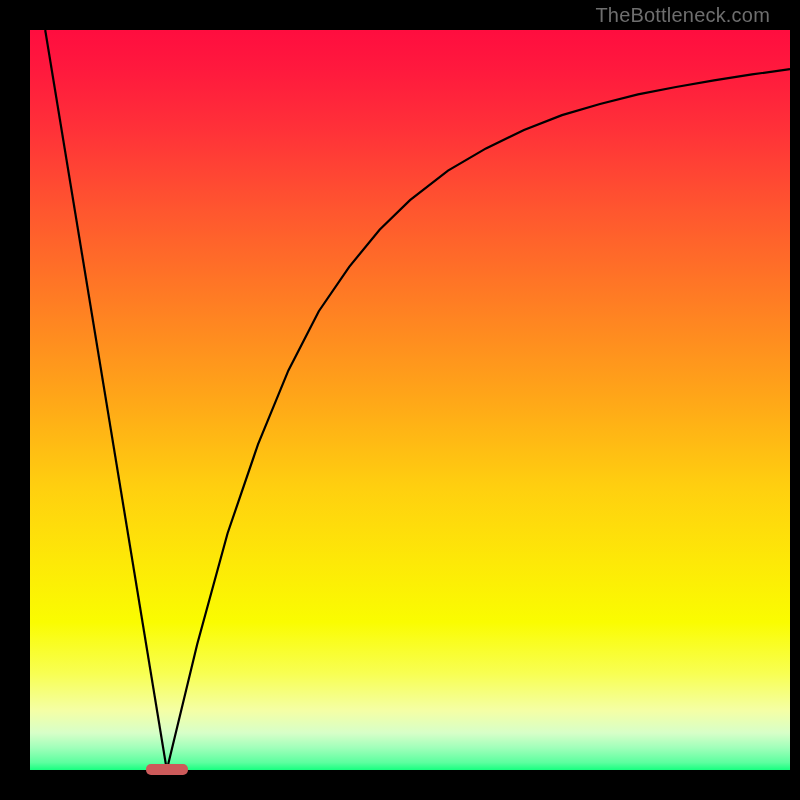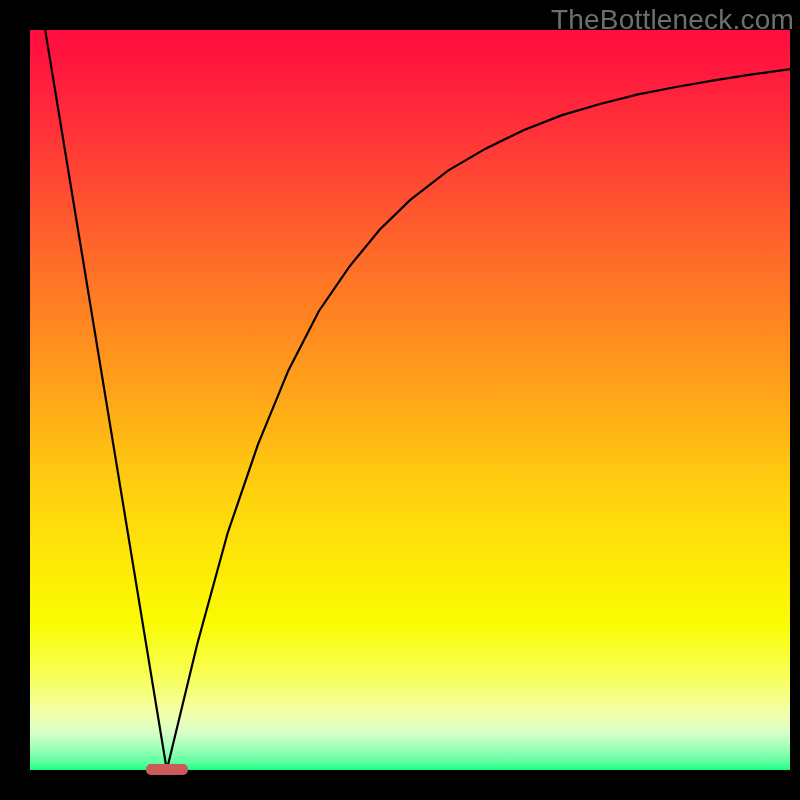--- a/index.html
+++ b/index.html
@@ -62,23 +62,23 @@
     background: #cc5a5a;
     width: 42px;
     height: 11px;
     border-radius: 5px;
     left: 120px;
     bottom: -5px;
   }
   .watermark {
     position: absolute;
     top: 4px;
-    right: 6px;
+    right: 30px;
     color: #6e6e6e;
-    font-size: 28px;
+    font-size: 20px;
     letter-spacing: 0.2px;
     font-weight: 500;
   }
 </style>
 </head>
 <body>
 
 <div class="frame">
 
   <div class="watermark">TheBottleneck.com</div>

